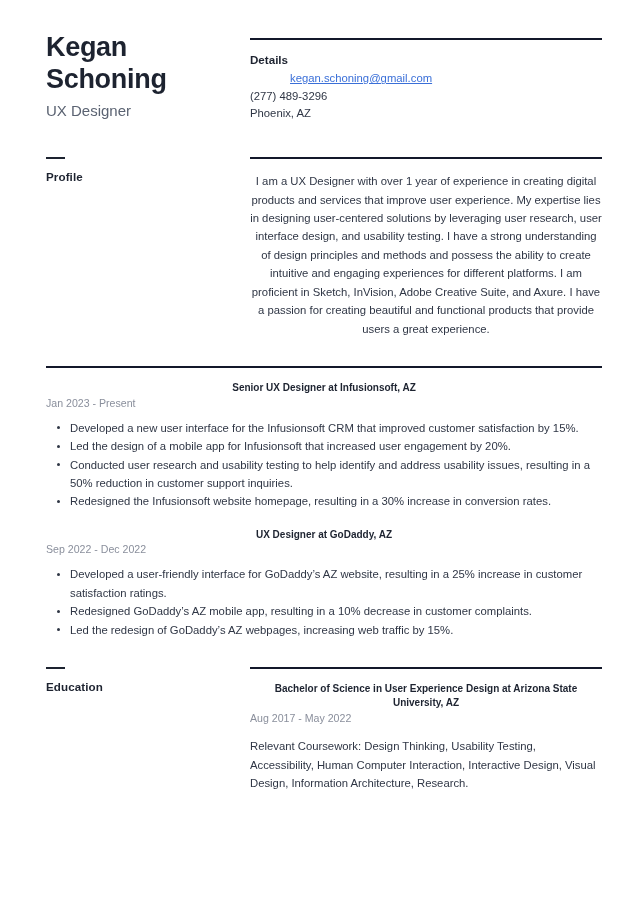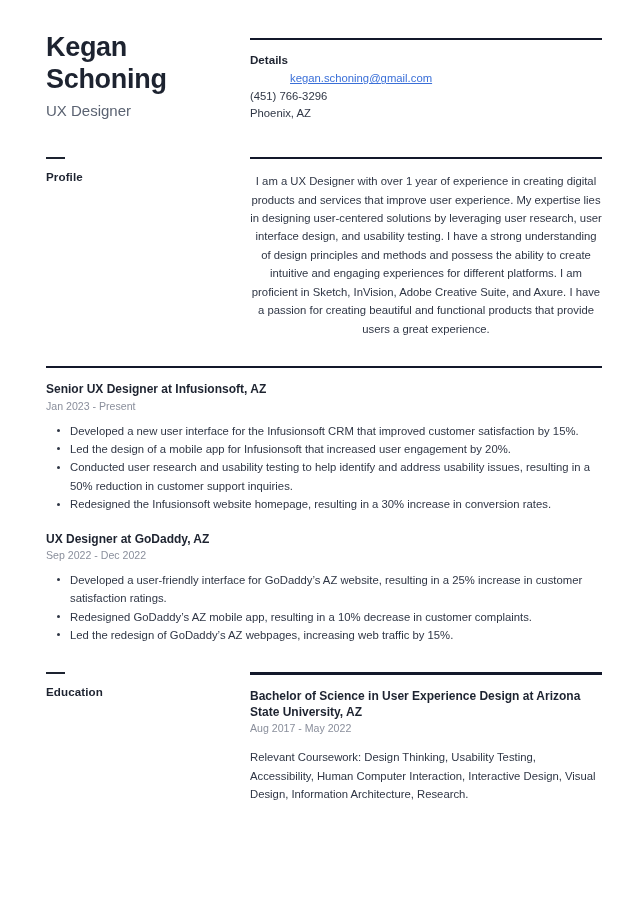--- a/index.html
+++ b/index.html
@@ -108,24 +108,25 @@
     font-size: 11.3px;
     line-height: 1.63;
     color: #2f3645;
     text-align: center;
   }
 
   .entry { margin-bottom: 17px; }
   .entry:last-child { margin-bottom: 0; }
 
   .entry-title {
-    font-size: 12px;
+    font-size: 10px;
     font-weight: bold;
     color: #1d2330;
     line-height: 1.36;
+    text-align: center;
   }
   .entry-date {
     font-size: 10.6px;
     color: #8a8f9c;
     line-height: 1.5;
     margin-top: 1px;
   }
 
   ul.bullets {
     list-style: none;
@@ -175,21 +176,21 @@
         <div>Schoning</div>
       </div>
       <div class="header-role">UX Designer</div>
     </div>
     <div class="col-right">
       <div class="rule"></div>
       <div class="details-title">Details</div>
       <div>
         <a class="link" href="#">kegan.schoning@gmail.com</a>
       </div>
-      <div class="details-line">(451) 766-3296</div>
+      <div class="details-line">(277) 489-3296</div>
       <div class="details-line">Phoenix, AZ</div>
     </div>
   </div>
 
   <div class="gap-header"></div>
 
   <div class="section">
     <div class="col-left">
       <div class="left-dash"></div>
       <div class="section-label">Profile</div>

